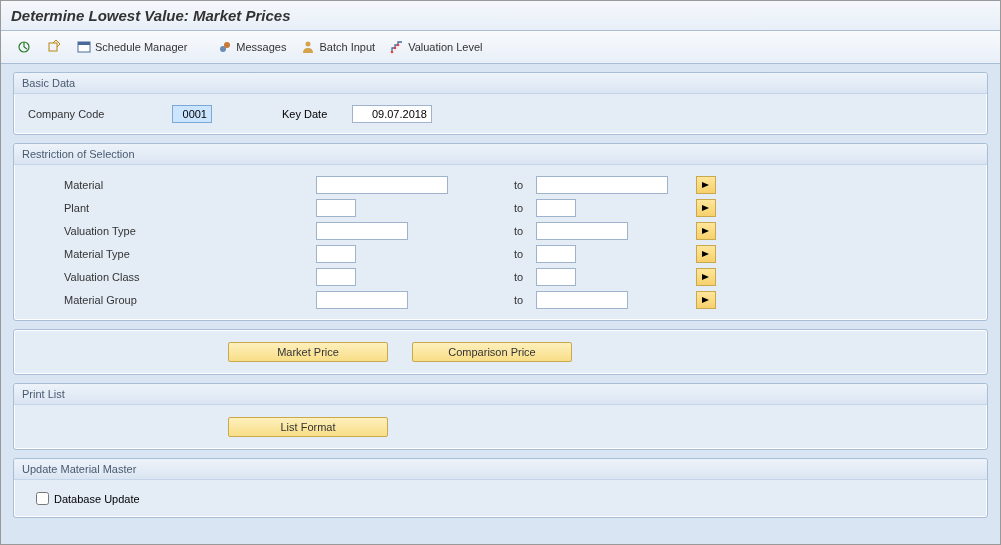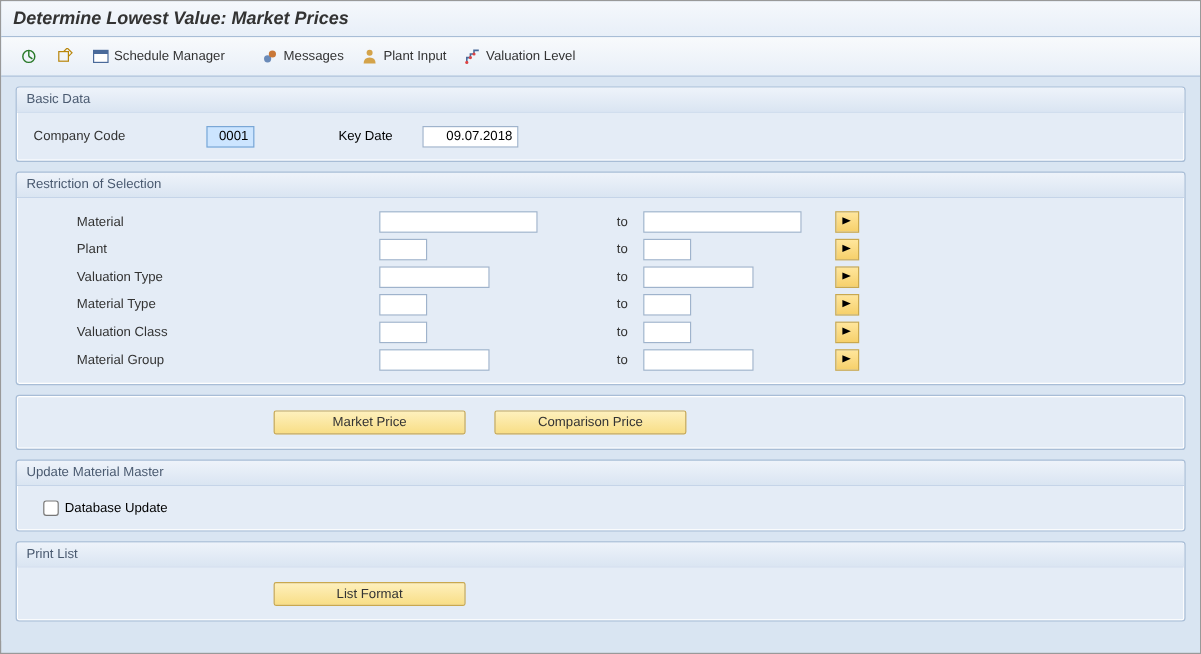--- a/index.html
+++ b/index.html
@@ -142,21 +142,21 @@
     </span>
     <span>Messages</span>
   </button>
   <button class="toolbar-btn">
     <span class="icon-small">
       <svg width="14" height="14" viewBox="0 0 14 14">
           <circle cx="7" cy="4" r="2.5" fill="#d4a34a"></circle>
           <path d="M 2 13 Q 2 8 7 8 Q 12 8 12 13 Z" fill="#d4a34a"></path>
         </svg>
     </span>
-    <span>Plant Input</span>
+    <span>Batch Input</span>
   </button>
   <button class="toolbar-btn">
     <span class="icon-small">
       <svg width="14" height="14" viewBox="0 0 14 14">
           <path d="M 2 12 L 2 8 L 5 8 L 5 5 L 8 5 L 8 2 L 12 2" fill="none" stroke="#4a6a9a" stroke-width="1.3"></path>
           <circle cx="2" cy="12" r="1.3" fill="#d44"></circle>
           <circle cx="5" cy="8" r="1.3" fill="#d44"></circle>
           <circle cx="8" cy="5" r="1.3" fill="#d44"></circle>
         </svg>
     </span>
@@ -278,31 +278,31 @@
   <div class="group">
     <div class="group-body">
       <div class="btn-row">
         <button class="btn-yellow">Market Price</button>
         <button class="btn-yellow">Comparison Price</button>
       </div>
     </div>
   </div>
 
   <div class="group">
+    <div class="group-title">Print List</div>
+    <div class="group-body">
+      <div class="btn-row">
+        <button class="btn-yellow">List Format</button>
+      </div>
+    </div>
+  </div>
+
+  <div class="group">
     <div class="group-title">Update Material Master</div>
     <div class="group-body">
       <div class="checkbox-row">
         <input type="checkbox" class="checkbox" style="">
         <span>Database Update</span>
       </div>
     </div>
   </div>
 
-  <div class="group">
-    <div class="group-title">Print List</div>
-    <div class="group-body">
-      <div class="btn-row">
-        <button class="btn-yellow">List Format</button>
-      </div>
-    </div>
-  </div>
-
 </div>
 
 </body></html>

